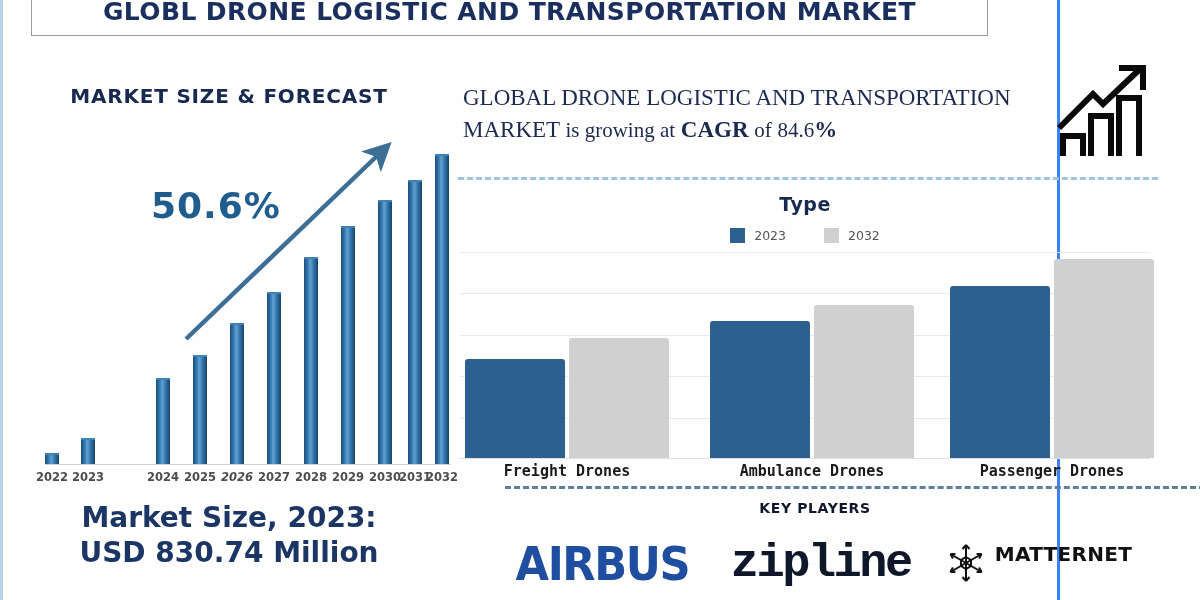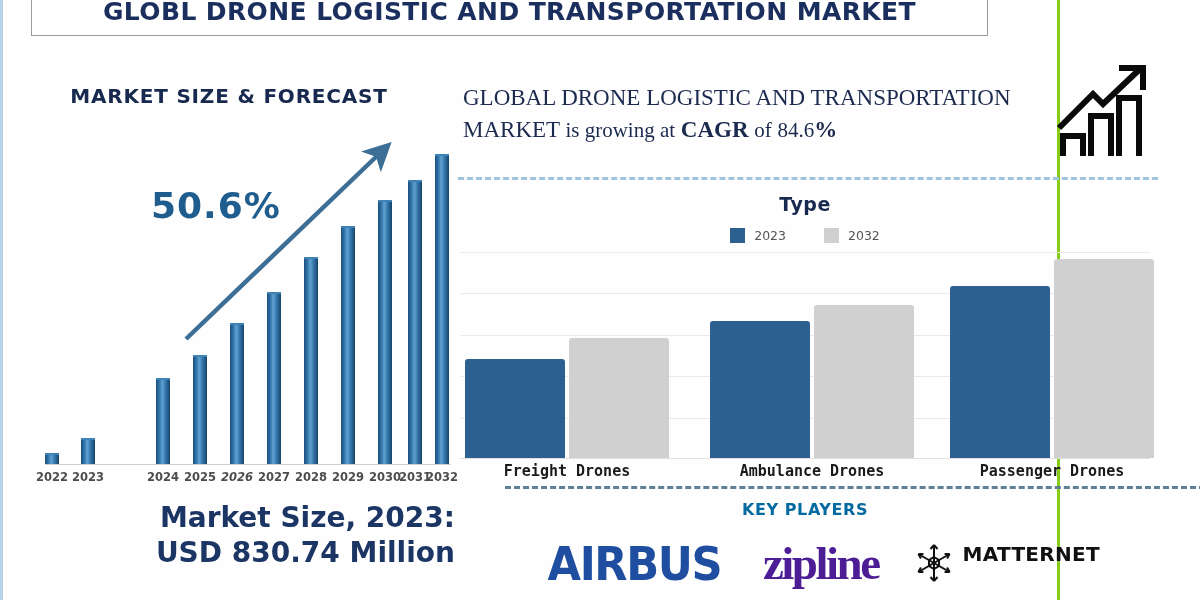--- a/index.html
+++ b/index.html
@@ -7,21 +7,21 @@
     width: 1200px; height: 600px;
     background: #ffffff;
     font-family: "Liberation Sans", sans-serif;
     overflow: hidden;
   }
   #page {
     position: relative;
     width: 1060px; height: 600px;
     background: #fefefe;
     border-left: 3px solid #b8d4e8;
-    border-right: 3px solid #84cc16;
+    border-right: 3px solid #3b82f6;
   }
 
   
   #title-box {
     position: absolute;
     left: 28px; top: -14px;
     width: 957px; height: 50px;
     border: 1px solid #9a9a9a;
     background: #ffffff;
     display: flex; align-items: center; justify-content: center;
@@ -74,21 +74,21 @@
   }
   .yr {
     position: absolute; top: 0;
     font-size: 11.5px; font-weight: bold; color: #4d4d4d;
     font-family: "DejaVu Sans", sans-serif;
     width: 34px; text-align: center;
   }
 
   #left-footer {
     position: absolute; left: 0; top: 440px; width: 452px;
-    text-align: right;
+    text-align: center;
     font-size: 28px; font-weight: bold; color: #1b3564;
     line-height: 1.25;
     font-family: "DejaVu Sans", sans-serif;
   }
 
   
   #right-panel { position: absolute; left: 452px; top: 60px; width: 748px; height: 540px; }
 
   #growth-text {
     position: absolute; left: 8px; top: 22px; width: 570px;
@@ -132,39 +132,39 @@
   #type-cats {
     position: absolute; left: 5px; top: 402px; width: 690px; height: 24px;
   }
   .cat {
     position: absolute; top: 0; text-align: center;
     font-size: 15px; font-weight: bold; color: #1a1a1a;
     font-family: "DejaVu Sans Mono", monospace;
   }
 
   #key-players-title {
-    position: absolute; left: 0; top: 440px; width: 700px;
-    text-align: center; font-size: 16px; font-weight: bold; color: #0369a1;
+    position: absolute; left: 10px; top: 440px; width: 700px;
+    text-align: center; font-size: 14px; font-weight: bold; color: #0f172a;
     letter-spacing: 0.6px;
     font-family: "DejaVu Sans", sans-serif;
   }
 
   #logos {
     position: absolute; left: 20px; top: 468px; width: 690px; height: 70px;
     display: flex; align-items: center; justify-content: center; gap: 34px;
   }
   .logo-airbus {
     font-family: "DejaVu Sans", sans-serif;
     font-size: 47px; font-weight: bold; color: #1f4ea0;
     letter-spacing: -1.5px;
     transform: scaleX(0.92);
   }
   .logo-zipline {
-    font-family: Liberation Serif, serif;
-    font-size: 47px; font-weight: bold; color: #4c1d95;
+    font-family: Liberation Mono, monospace;
+    font-size: 47px; font-weight: bold; color: #0f172a;
     letter-spacing: -2.5px;
   }
   .logo-matternet { display: flex; align-items: flex-start; gap: 8px; }
   .logo-matternet-text {
     font-family: "DejaVu Sans", sans-serif;
     font-size: 20px; font-weight: bold; color: #111; letter-spacing: 0.3px;
   }
 </style>
 </head>
 <body>

